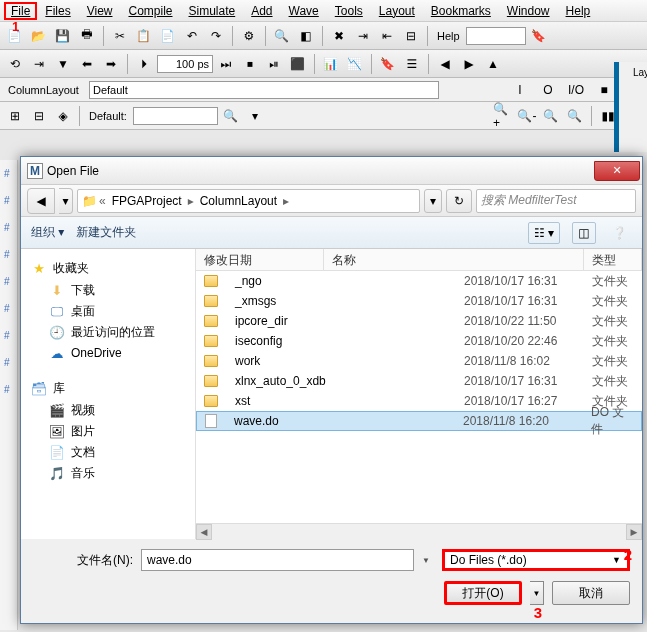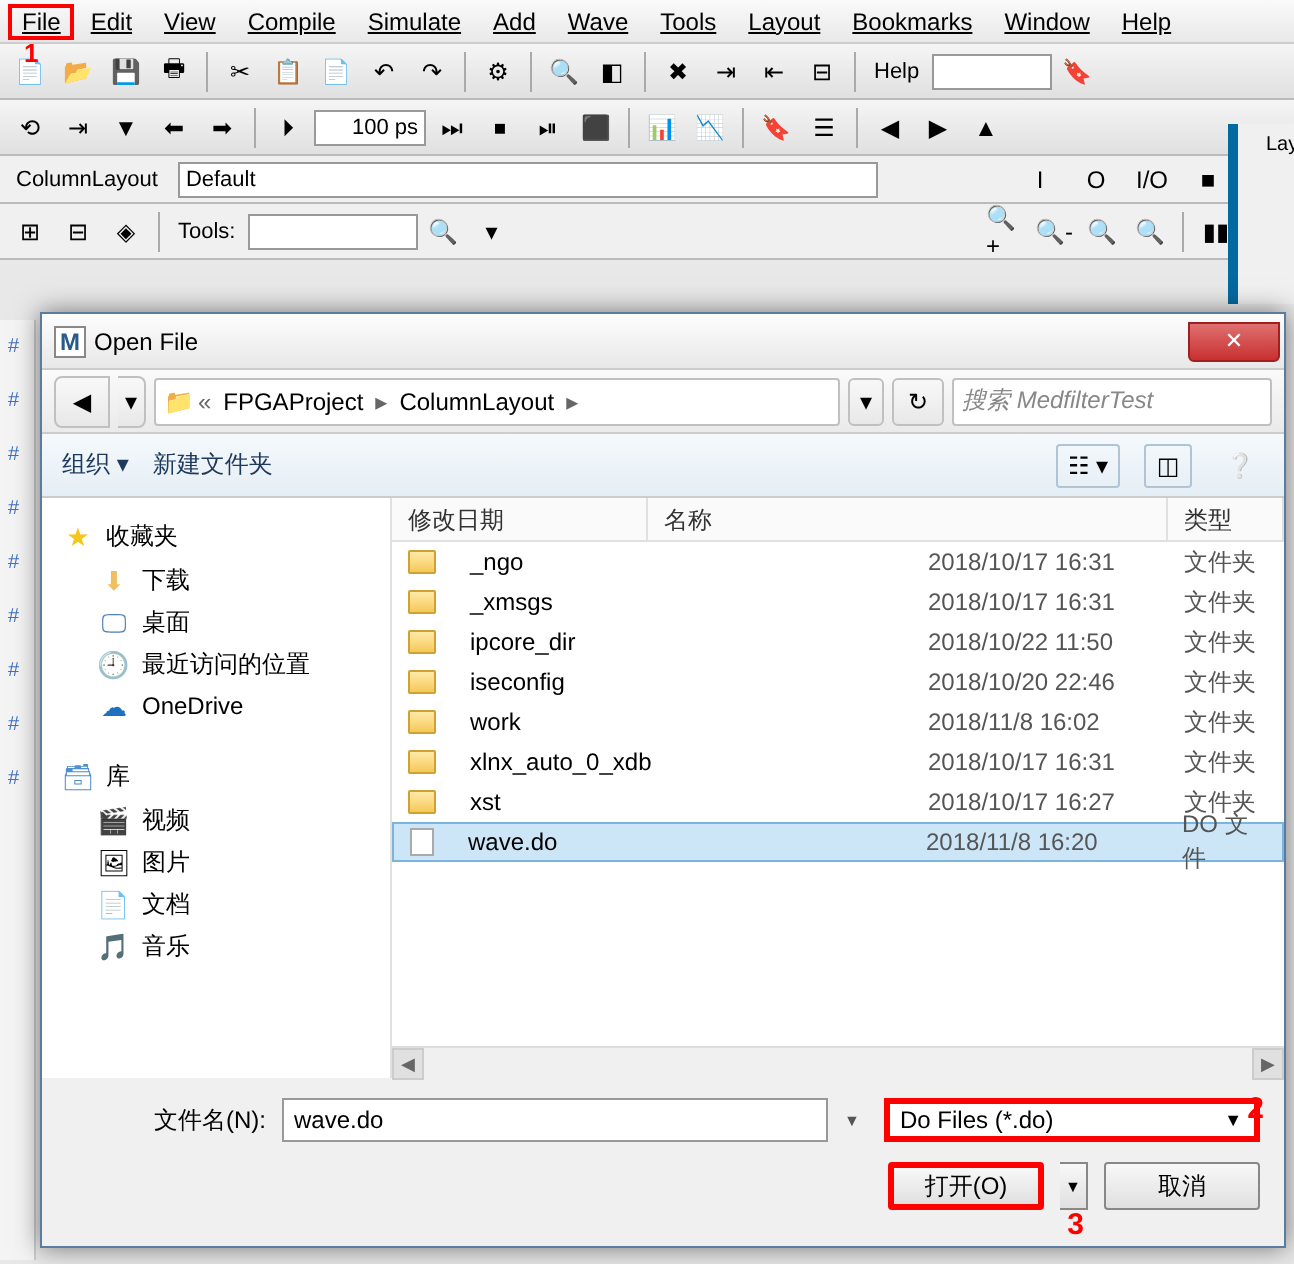--- a/index.html
+++ b/index.html
@@ -96,21 +96,21 @@
 
 .side-gutter { position: absolute; left: 0; top: 160px; width: 18px; height: 470px; background: #f4f4f4; border-right: 1px solid #ccc; }
 .side-gutter div { font-size: 10px; color: #4070c0; padding: 8px 4px; }
 .right-fragment { position: absolute; right: 0; top: 62px; width: 30px; height: 90px; background: #f0f0f0; font-size: 10px; padding: 5px 14px; border-left: 5px solid #0369a1; }
 </style>
 </head>
 <body>
 
 <div class="menubar">
   <span>File</span>
-  <span>Edit</span>
+  <span>Files</span>
   <span>View</span>
   <span>Compile</span>
   <span>Simulate</span>
   <span>Add</span>
   <span>Wave</span>
   <span>Tools</span>
   <span>Layout</span>
   <span>Bookmarks</span>
   <span>Window</span>
   <span>Help</span>
@@ -181,21 +181,21 @@
   <div class="tb-btn">■</div>
   <div class="tb-btn">ALL</div>
 </div>
 
 <div class="search-row toolbar3">
   <div class="tb-group">
     <div class="tb-btn">⊞</div>
     <div class="tb-btn">⊟</div>
     <div class="tb-btn">◈</div>
     <div class="tb-sep"></div>
-    <span class="tb-label">Tools:</span>
+    <span class="tb-label">Default:</span>
     <input class="search-input" style="">
     <div class="tb-btn">🔍</div>
     <div class="tb-btn">▾</div>
   </div>
   <div class="tb-group">
     <div class="tb-btn">🔍+</div>
     <div class="tb-btn">🔍-</div>
     <div class="tb-btn">🔍</div>
     <div class="tb-btn">🔍</div>
     <div class="tb-sep"></div>

